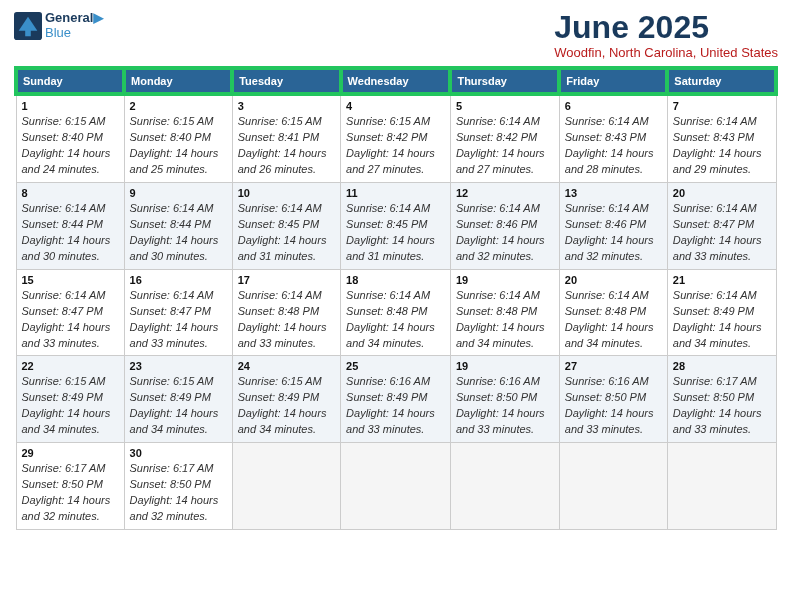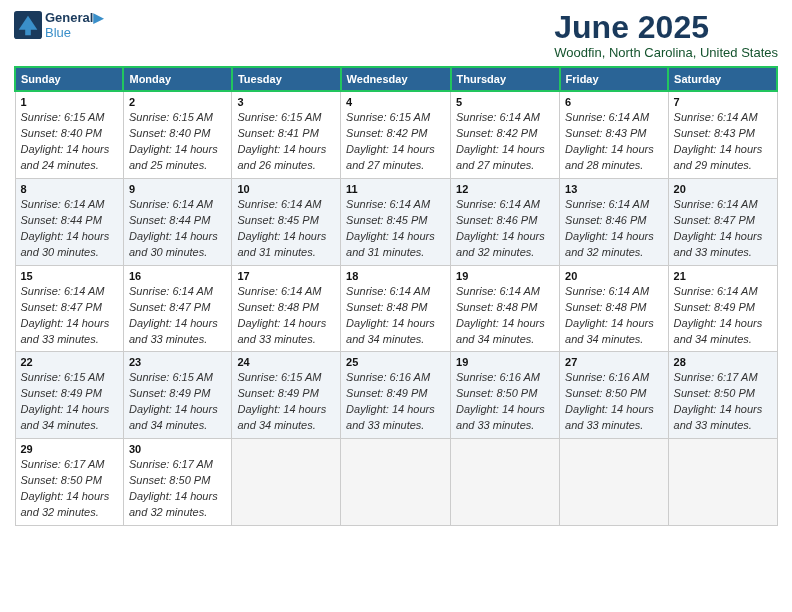--- a/index.html
+++ b/index.html
@@ -17,53 +17,53 @@
       background: #fff;
     }
     .header {
       display: flex;
       justify-content: space-between;
       align-items: flex-start;
       margin-bottom: 6px;
     }
     .logo {
       display: flex;
-      align-items: center;
+      align-items: flex-end;
     }
     .logo-icon {
       width: 28px;
       height: 28px;
       margin-right: 3px;
     }
     .title-block {
     }
     .month-title {
       font-size: 32px;
       font-weight: bold;
       color: #1a3a5c;
       line-height: 1.1;
     }
     .location-title {
       font-size: 13px;
-      color: #14532d;
+      color: #b91c1c;
     }
     .calendar {
       width: 100%;
       border-collapse: collapse;
       border: 1px solid #ccc;
       font-size: 9.5px;
     }
     .calendar th {
       background: #2a6496;
       color: #fff;
       text-align: left;
       padding: 5px 5px;
       font-size: 11px;
       font-weight: bold;
-      border: 2px solid #22c55e;
+      border: 4px solid #22c55e;
     }
     .calendar td {
       vertical-align: top;
       padding: 4px 5px;
       border: 1px solid #ccc;
       width: 113px;
       min-height: 70px;
       background: #fff;
     }
     .calendar tr:nth-child(even) td {

